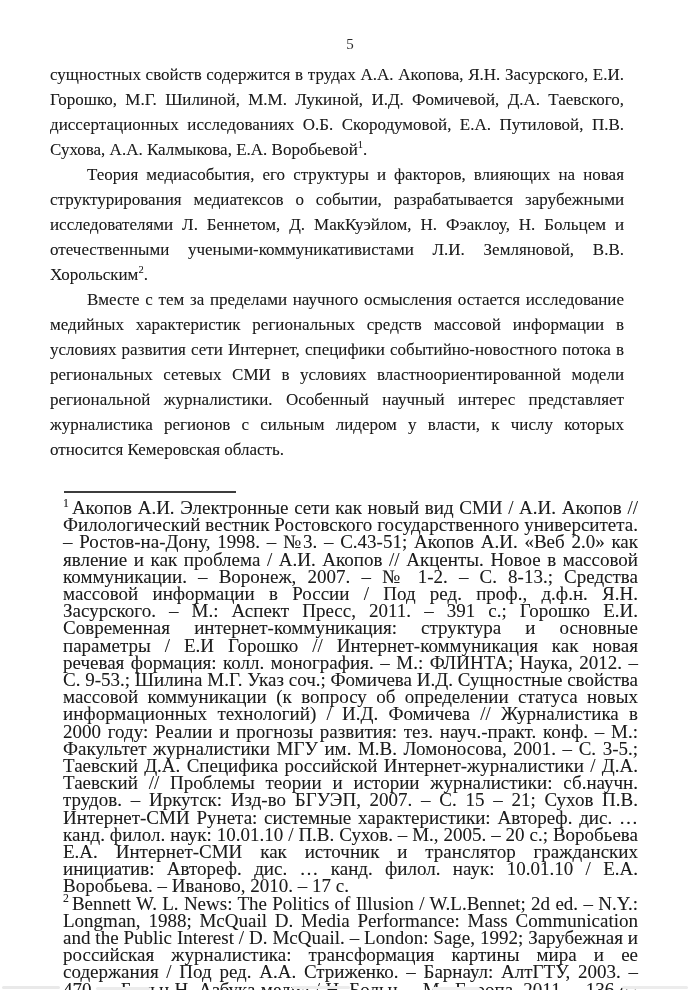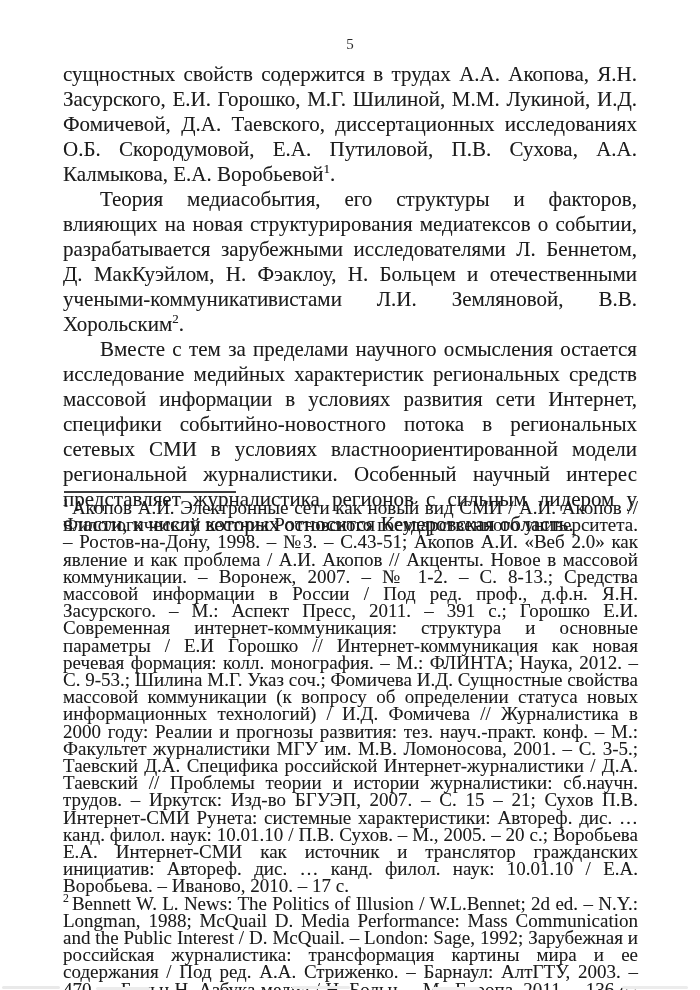--- a/index.html
+++ b/index.html
@@ -21,23 +21,23 @@
     top: 36px;
     left: 0;
     width: 700px;
     text-align: center;
     font-size: 15px;
     color: #2a2a2a;
   }
   .main-text {
     position: absolute;
     top: 62px;
-    left: 63px;
+    left: 50px;
     width: 574px;
-    font-size: 21px;
+    font-size: 17px;
     line-height: 25px;
     text-align: justify;
     text-shadow: 0 0 0.6px rgba(30,30,30,0.35);
   }
   .main-text p {
     margin: 0;
     padding: 0;
   }
   .main-text p.indented {
     text-indent: 37px;

